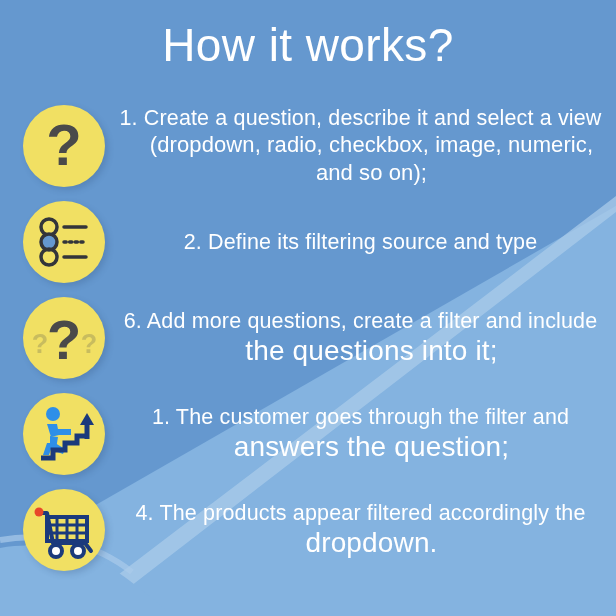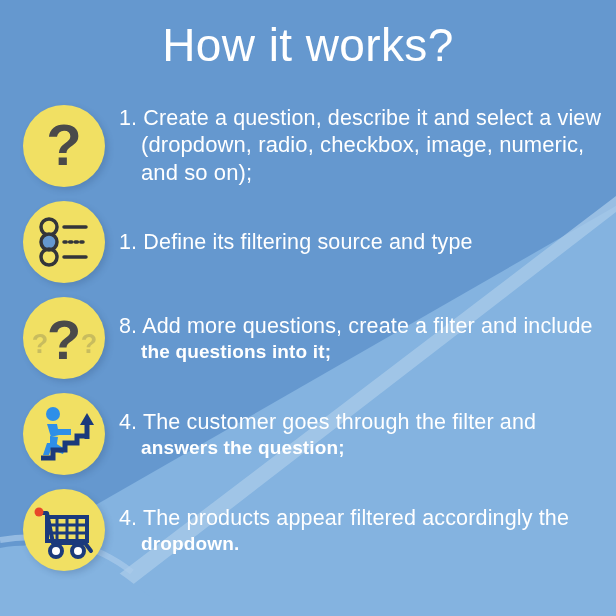--- a/index.html
+++ b/index.html
@@ -66,37 +66,38 @@
     display: flex;
     align-items: center;
     justify-content: center;
   }
   .badge svg { display: block; }
 
   .step-text {
     flex: 1 1 auto;
     color: #ffffff;
     padding-right: 14px;
+    text-align: center;
   }
   .line-main {
     font-size: 21.5px;
     font-weight: 300;
     line-height: 1.22;
     letter-spacing: 0.15px;
   }
   .line-sub {
     font-size: 22px;
     font-weight: 300;
     line-height: 1.26;
     letter-spacing: 0.1px;
     padding-left: 22px;
   }
   .line-cont {
-    font-size: 19px;
-    font-weight: 700;
+    font-size: 28px;
+    font-weight: 400;
     line-height: 1.22;
     letter-spacing: 0.15px;
     padding-left: 22px;
   }
 </style>
 </head>
 <body>
 
 <div id="infographic">
 
@@ -135,34 +136,34 @@
         <svg width="82" height="82" viewBox="0 0 82 82">
           <circle cx="26" cy="26" r="8" fill="none" stroke="#33353a" stroke-width="3.5"></circle>
           <line x1="41" y1="26" x2="63" y2="26" stroke="#33353a" stroke-width="3.5" stroke-linecap="round"></line>
           <circle cx="26" cy="41" r="8" fill="#6598cf" stroke="#33353a" stroke-width="3.5"></circle>
           <line x1="41" y1="41" x2="63" y2="41" stroke="#33353a" stroke-width="3.5" stroke-linecap="round" stroke-dasharray="2.2 3.4"></line>
           <circle cx="26" cy="56" r="8" fill="none" stroke="#33353a" stroke-width="3.5"></circle>
           <line x1="41" y1="56" x2="63" y2="56" stroke="#33353a" stroke-width="3.5" stroke-linecap="round"></line>
         </svg>
       </div>
       <div class="step-text">
-        <div class="line-main">1. Define its filtering source and type</div>
+        <div class="line-main">2. Define its filtering source and type</div>
       </div>
     </div>
 
     <div class="step">
       <div class="badge">
         <svg width="82" height="82" viewBox="0 0 82 82">
           <text x="17" y="56" text-anchor="middle" font-family="Liberation Sans, sans-serif" font-size="27" font-weight="bold" fill="#c8bc5e">?</text>
           <text x="66" y="56" text-anchor="middle" font-family="Liberation Sans, sans-serif" font-size="27" font-weight="bold" fill="#c8bc5e">?</text>
           <text x="41" y="62" text-anchor="middle" font-family="Liberation Sans, sans-serif" font-size="56" font-weight="bold" fill="#4a4a4a">?</text>
         </svg>
       </div>
       <div class="step-text">
-        <div class="line-main">8. Add more questions, create a filter and include</div>
+        <div class="line-main">6. Add more questions, create a filter and include</div>
         <div class="line-cont">the questions into it;</div>
       </div>
     </div>
 
     <div class="step">
       <div class="badge">
         <svg width="82" height="82" viewBox="0 0 82 82">
 
           <circle cx="30" cy="21" r="7" fill="#2e8fe8"></circle>
           <path d="M24,31 L34,31 L36,42 L28,44 Z" fill="#2e8fe8"></path>
@@ -171,21 +172,21 @@
           <path d="M32,50 L42,56 L40,61 L29,57 Z" fill="#2e8fe8"></path>
           <path d="M24,50 L30,50 L26,62 L20,62 Z" fill="#2e8fe8"></path>
 
           <path d="M18,65 L30,65 L30,57 L42,57 L42,50 L54,50 L54,43 L64,43" fill="none" stroke="#1b3a7c" stroke-width="5" stroke-linejoin="miter" stroke-linecap="butt"></path>
 
           <path d="M64,46 L64,26" fill="none" stroke="#1b3a7c" stroke-width="5"></path>
           <path d="M64,20 L71,32 L57,32 Z" fill="#1b3a7c"></path>
         </svg>
       </div>
       <div class="step-text">
-        <div class="line-main">4. The customer goes through the filter and</div>
+        <div class="line-main">1. The customer goes through the filter and</div>
         <div class="line-cont">answers the question;</div>
       </div>
     </div>
 
     <div class="step">
       <div class="badge">
         <svg width="82" height="82" viewBox="0 0 82 82">
 
           <path d="M17,24 L24,24 L30,54 L62,54" fill="none" stroke="#1b3a7c" stroke-width="4" stroke-linecap="round" stroke-linejoin="round"></path>
           <circle cx="16" cy="23" r="4.5" fill="#e8472a"></circle>

